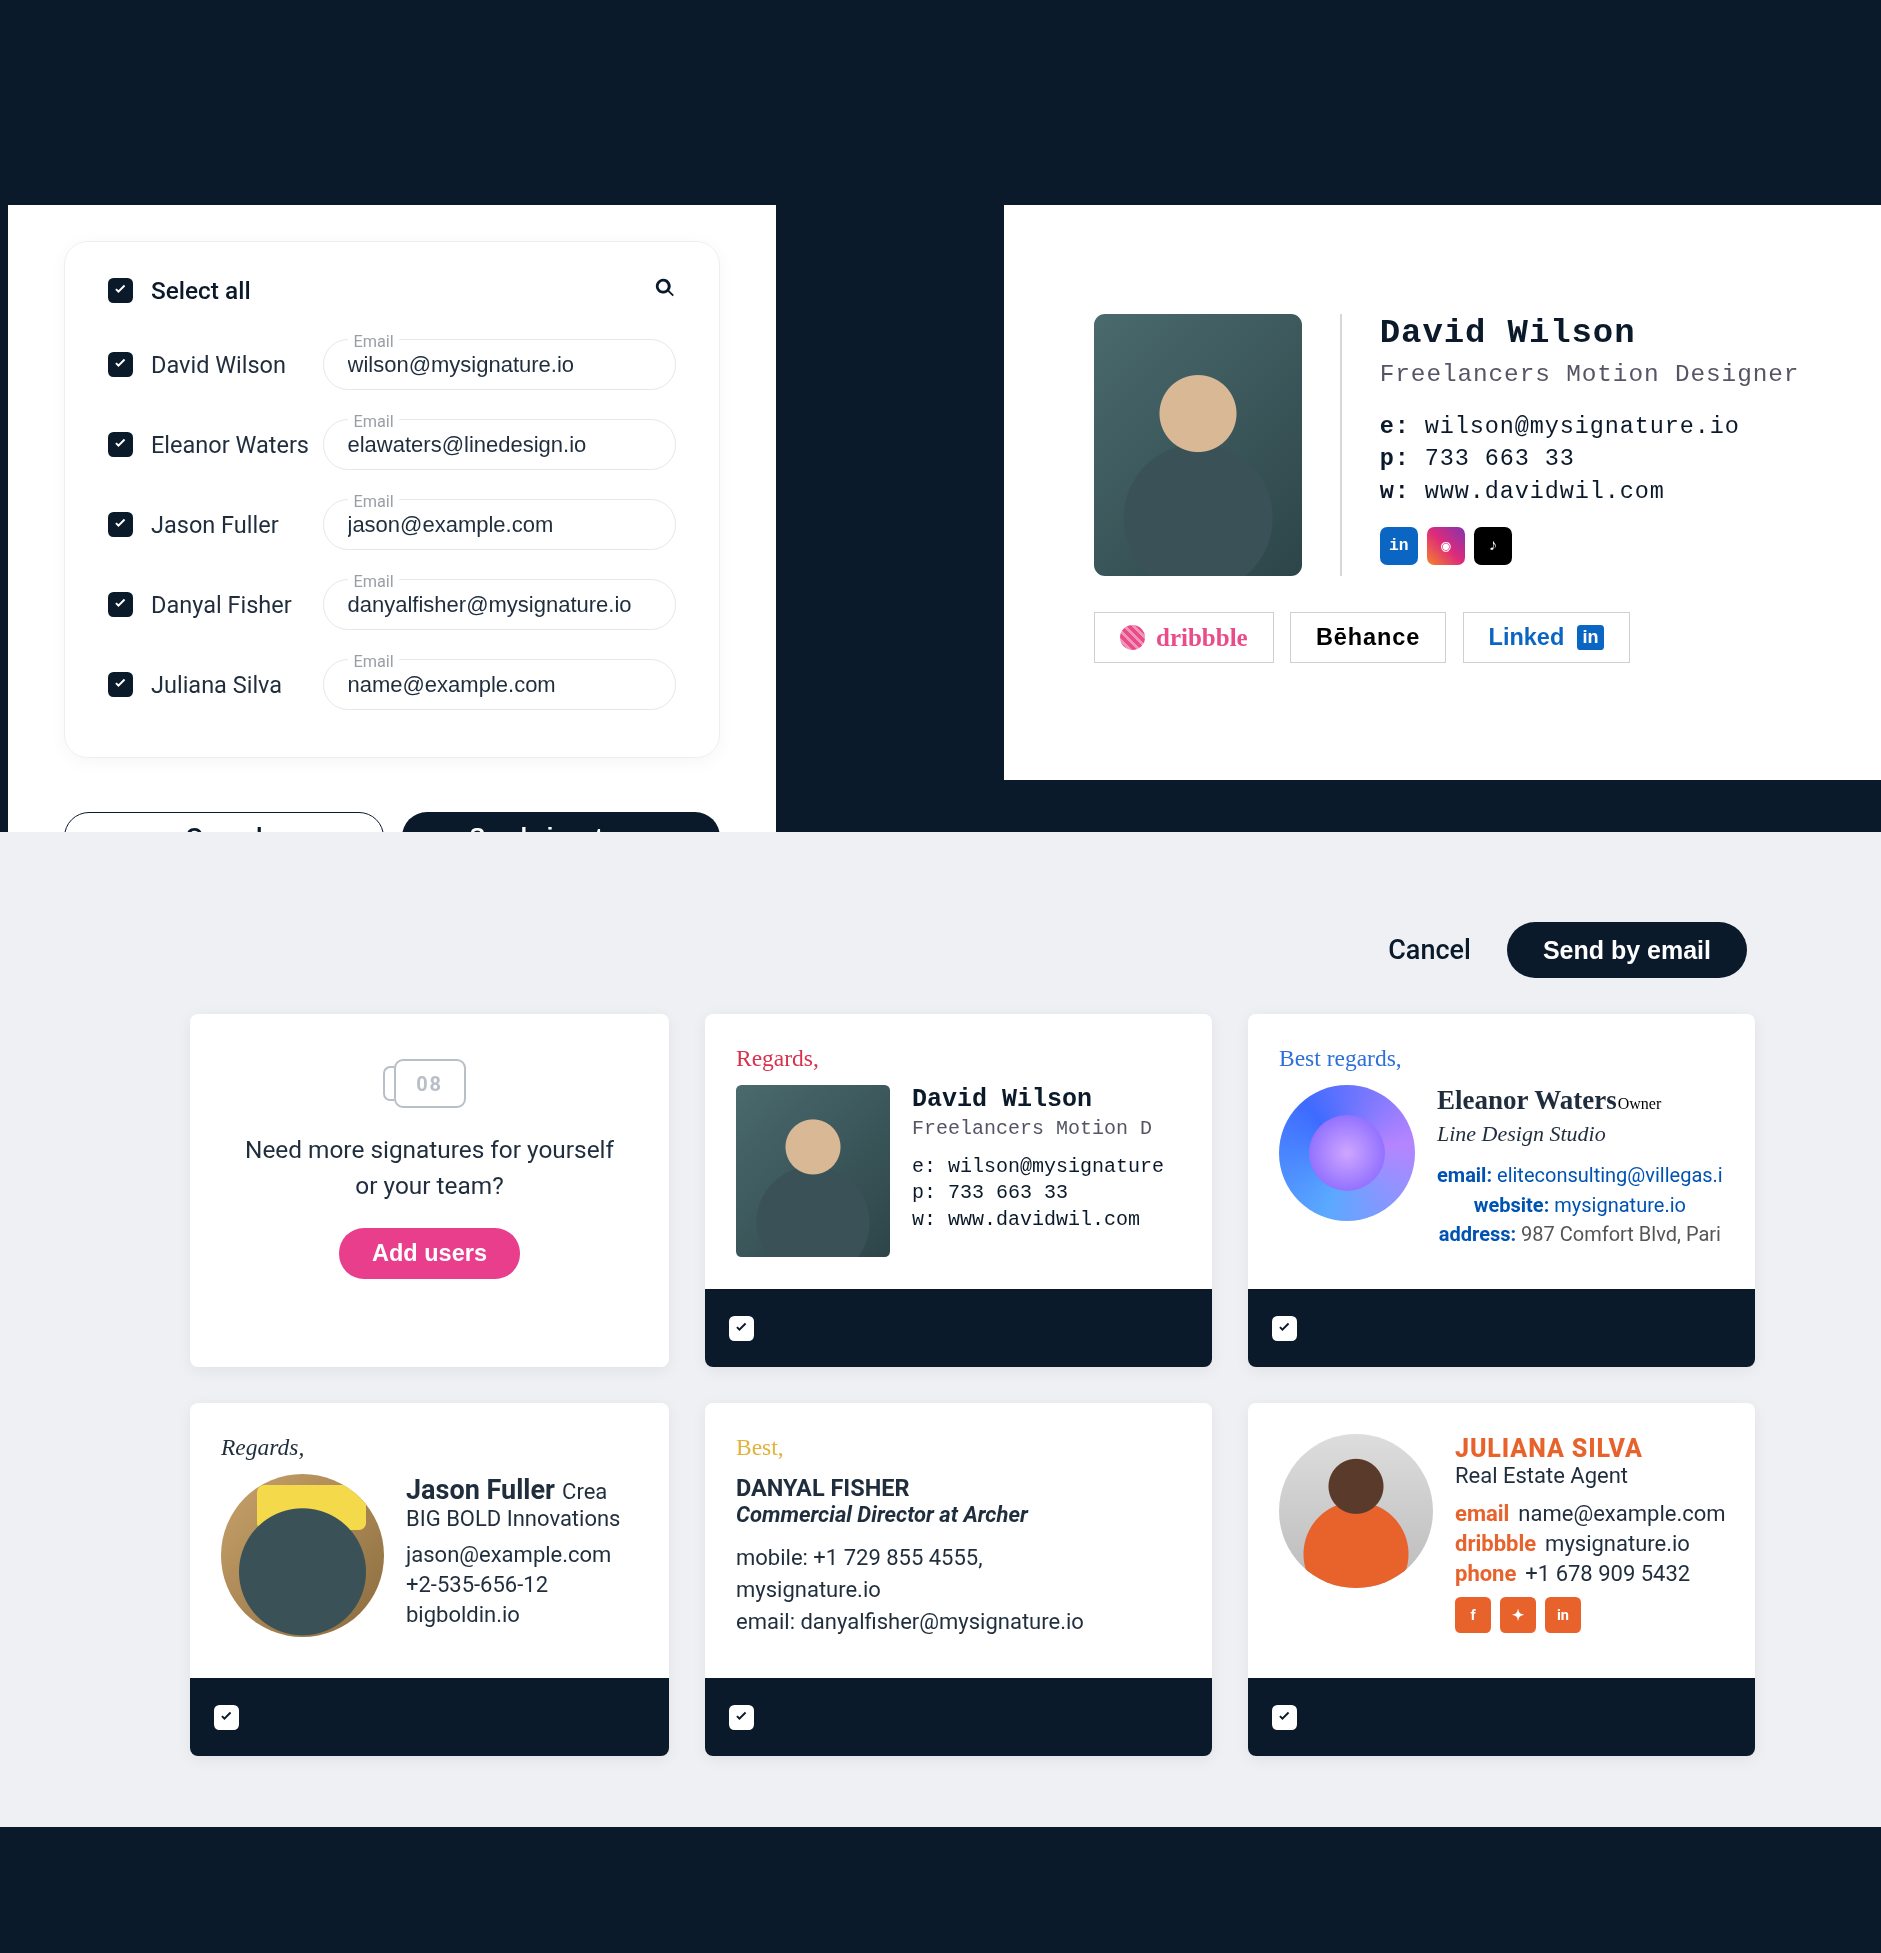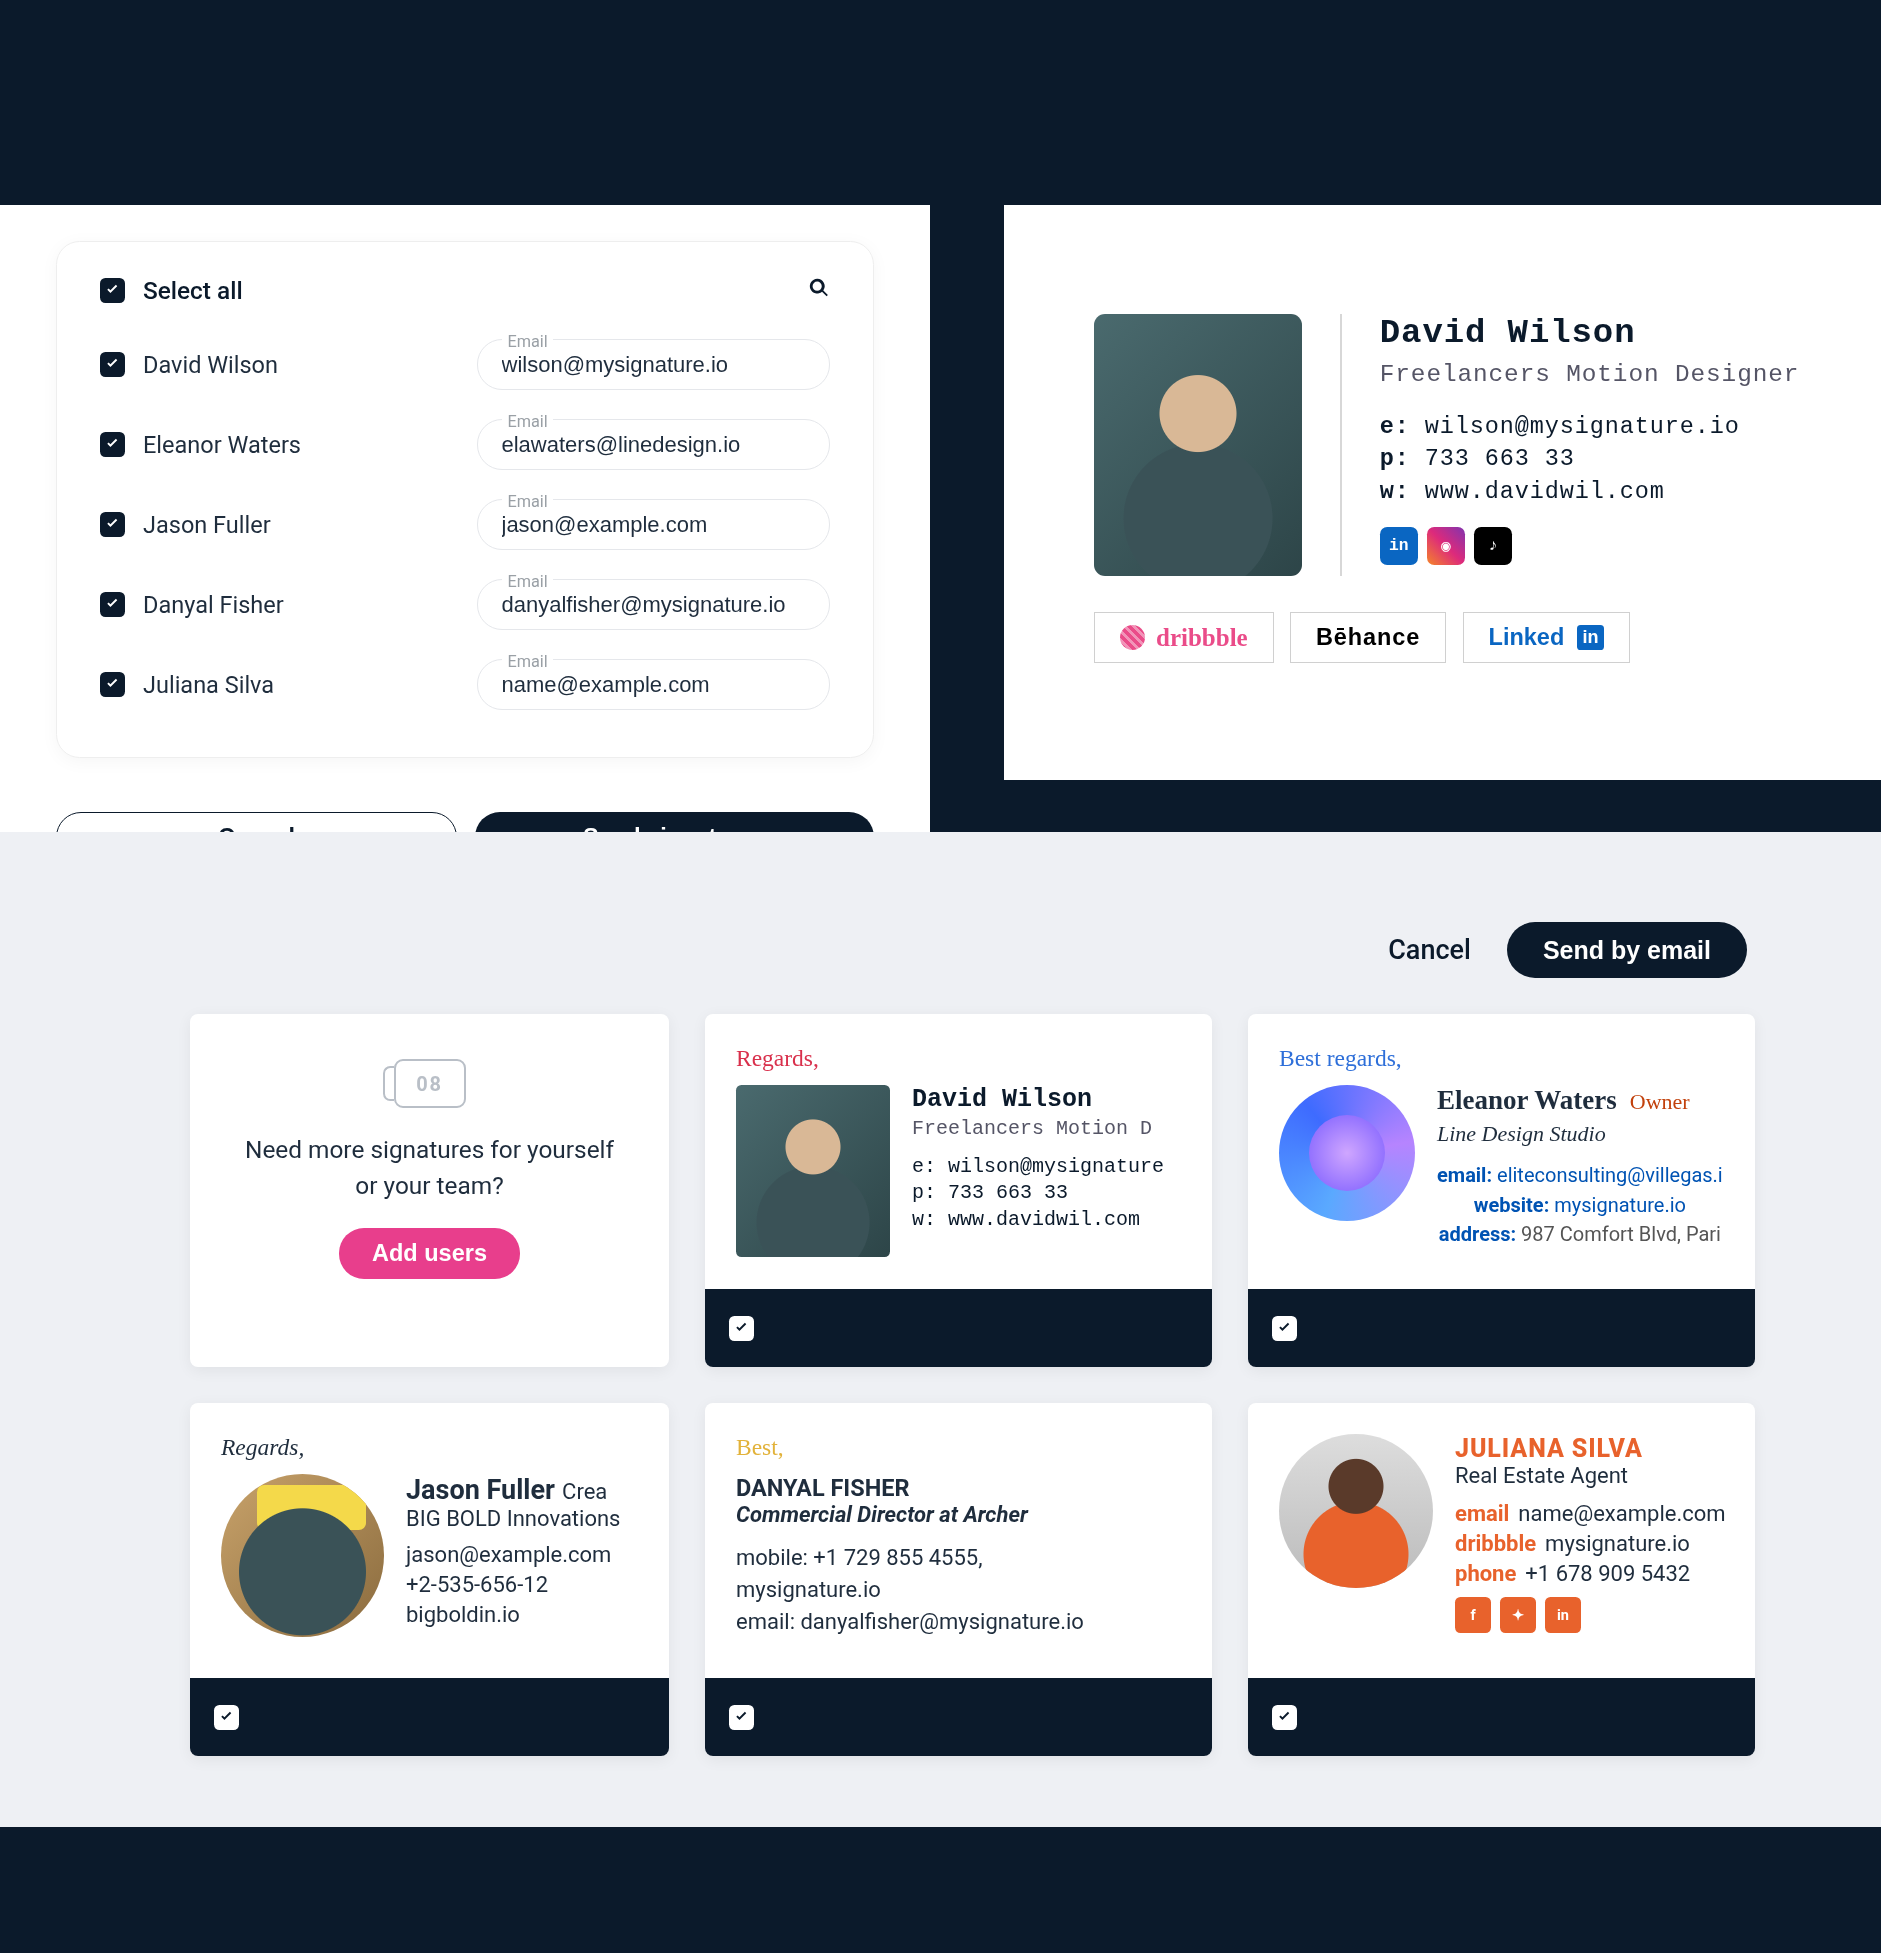--- a/index.html
+++ b/index.html
@@ -8,22 +8,22 @@
     background: #0b1a2b;
     width: 1882px;
     height: 1954px;
     position: relative;
     overflow: hidden;
   }
 
   
   .modal-panel {
     position: absolute;
-    left: 0; top: 205px;
-    width: 930px; height: 852px;
+    left: 8px; top: 205px;
+    width: 768px; height: 852px;
     background: #fff;
     padding: 36px 56px 42px 56px;
   }
   .user-list-card {
     border: 0.9px solid #eee;
     border-radius: 23.5px;
     padding: 34px 43px 18px 43px;
     box-shadow: 0 3.6px 18px rgba(0,0,0,0.04);
   }
   .selectall-row {
@@ -202,21 +202,21 @@
     background: conic-gradient(from 200deg,#5aa9ff,#3e6bff,#b684ff,#5aa9ff);
     flex-shrink:0;
     position:relative;
   }
   .logo-circ::after{
     content:""; position:absolute; left:22%; top:22%; width:56%; height:56%;
     border-radius:50%; background:radial-gradient(circle,#cfa6ff,#7a5cff);
   }
   .el-name{ font-family:Georgia,serif; font-size:27px; color:#1f2d3d;}
   .el-name b{font-weight:700;}
-  .el-owner{font-weight:400; color:#c2410c; font-size:22px; margin-left:13px;}
+  .el-owner{font-weight:400; color:#000000; font-size:16px; margin-left:1px;}
   .el-sub{ font-family:Georgia,serif; font-size:22px; color:#1f2d3d; margin:5.4px 0 16.3px;font-style:italic;}
   .el-line{ font-size:20px; margin-bottom:5.4px; white-space:nowrap;text-align:center;}
   .el-line .k{ color:#0053b3; font-weight:700;}
   .el-line .v{ color:#0053b3;}
   .el-line .g{ color:#555;}
 
   
   .ava-circ {
     width:163px; height:163px; border-radius:50%;
     background:linear-gradient(135deg,#c8a26a,#8a6b3e);

